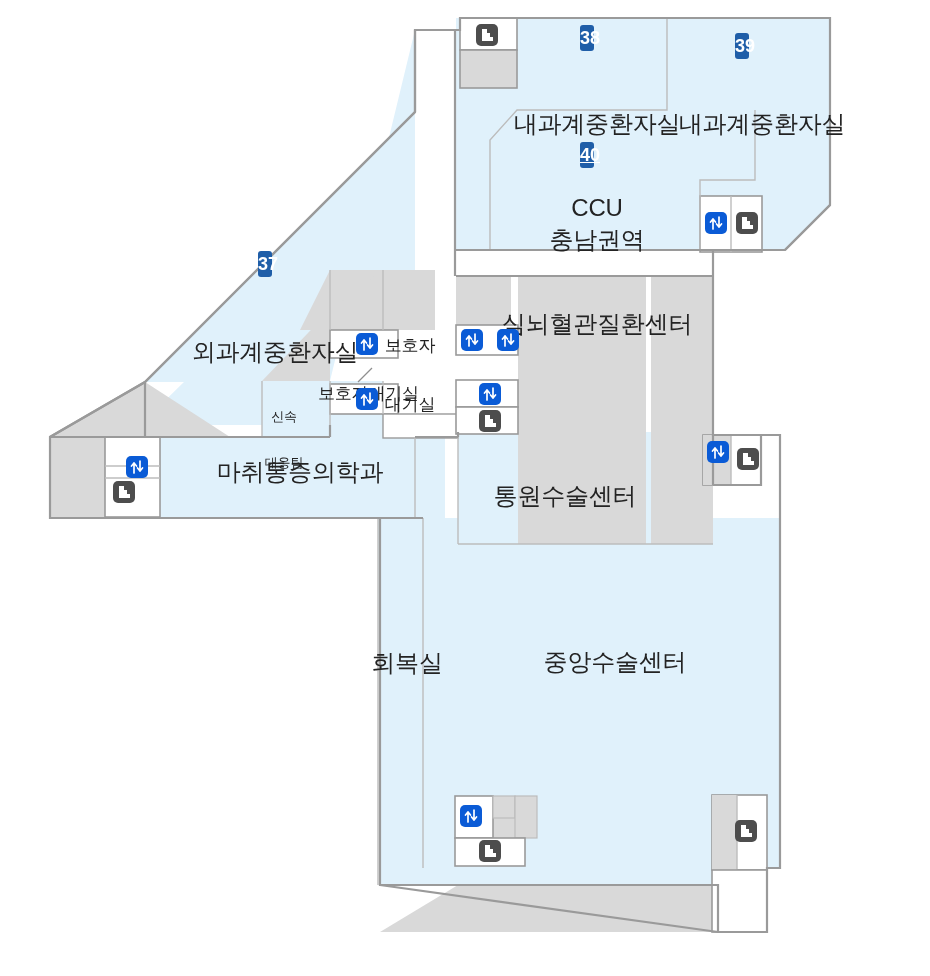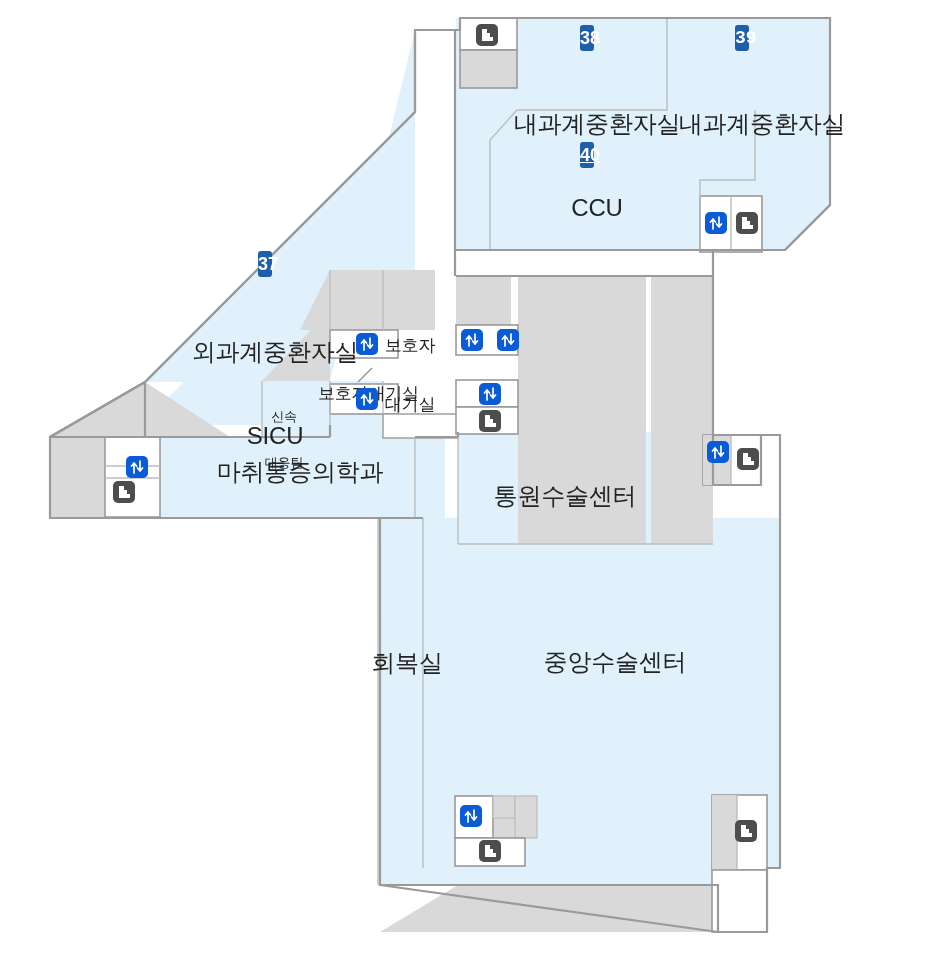--- a/index.html
+++ b/index.html
@@ -196,37 +196,40 @@
     <g fill="none" stroke="#9a9a9a" stroke-width="2.2">
       <path d="M 830,205 L 785,250"></path>
       <path d="M 145,382 L 50,437"></path>
       <path d="M 415,112 L 145,382"></path>
       <path d="M 380,885 L 718,932"></path>
     </g>
   </svg>
 
   <div class="badge" style="left:258px; top:251px;">37</div>
   <div class="badge" style="left:580px; top:25px;">38</div>
-  <div class="badge" style="left:735px; top:25px;font-family:Liberation Mono, monospace;">39</div>
+  <div class="badge" style="left:735px; top:33px;">39</div>
   <div class="badge" style="left:580px; top:142px;text-decoration:underline;">40</div>
 
   <div class="room-label lg" style="left:175px; top:282px; width:200px;">
     <div>외과계중환자실</div>
-    <div>SICU</div>
   </div>
 
   <div class="room-label lg" style="left:497px; top:54px; width:200px;">
     <div>내과계중환자실</div>
     <div>CCU</div>
   </div>
 
   <div class="room-label lg" style="left:662px; top:54px; width:200px;">
     <div>내과계중환자실</div>
   </div>
 
+  <div class="room-label lg" style="left:497px; top:170px; width:200px;">
+    <div>충남권역</div>
+    <div>심뇌혈관질환센터</div>
+  </div>
 
   <div class="room-label lg" style="left:200px; top:458px; width:200px;">마취통증의학과</div>
 
   <div class="room-label lg" style="left:465px; top:482px; width:200px;">통원수술센터</div>
 
   <div class="room-label lg" style="left:515px; top:648px; width:200px;">중앙수술센터</div>
 
   <div class="room-label lg" style="left:357px; top:649px; width:100px;">회복실</div>
 
   <div class="room-label sm" style="left:249px; top:379px; width:70px;">

